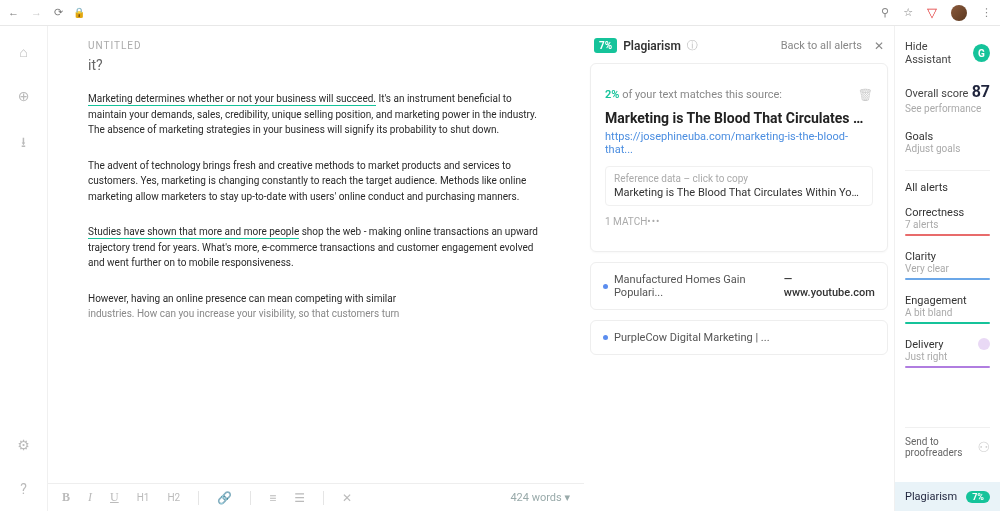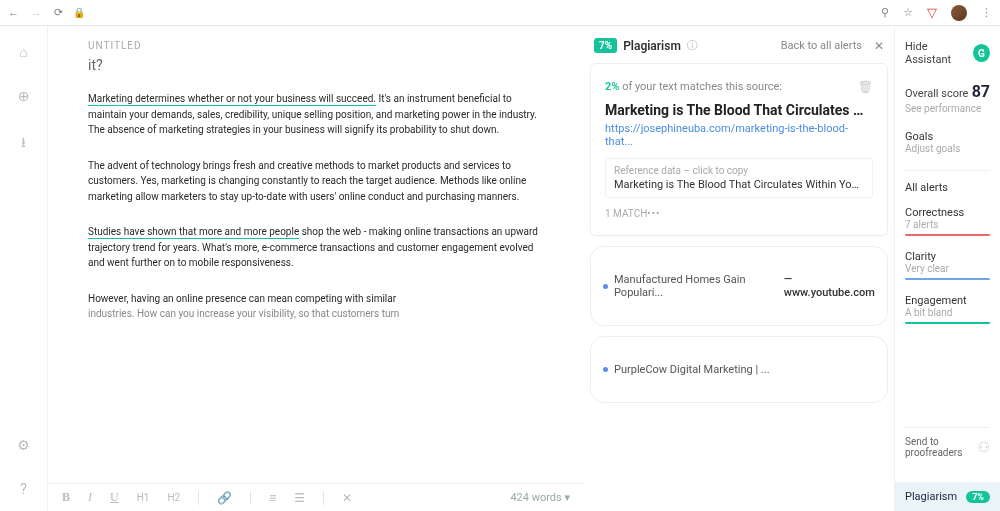--- a/index.html
+++ b/index.html
@@ -26,33 +26,33 @@
 .tb-sep { width: 1px; height: 14px; background: #e5e5e5; }
 .wc { margin-left: auto; font-size: 11px; color: #9aa; }
 .mid { width: 310px; padding: 12px 6px 0 6px; display: flex; flex-direction: column; gap: 10px; }
 .mid-head { display: flex; align-items: center; gap: 6px; padding: 0 4px; }
 .plag-badge { background: #15c39a; color: #fff; font-size: 10px; font-weight: 700; padding: 2px 5px; border-radius: 3px; }
 .plag-word { font-size: 12px; font-weight: 600; color: #333; }
 .info-ic { color: #bbb; font-size: 11px; }
 .mh-spacer { flex: 1; }
 .back-alerts { font-size: 11px; color: #888; }
 .close-x { color: #888; font-size: 12px; margin-left: 6px; }
-.card { border: 1px solid #eee; border-radius: 6px; padding: 16px 14px; box-shadow: 0 1px 2px rgba(0,0,0,0.03); }
+.card { border: 1px solid #eee; border-radius: 6px; padding: 24px 14px; box-shadow: 0 1px 2px rgba(0,0,0,0.03); }
 .card-top { display: flex; justify-content: space-between; align-items: flex-start; }
 .match-line { font-size: 11px; color: #888; }
 .match-line b { color: #15c39a; font-weight: 600; }
 .trash { color: #ccc; font-size: 12px; }
 .src-title { font-size: 14px; font-weight: 700; margin: 8px 0 4px; color: #222; white-space: nowrap; overflow: hidden; text-overflow: ellipsis; }
 .src-url { font-size: 11px; color: #4a8de0; }
 .ref-box { margin-top: 10px; border: 1px solid #f0f0f0; border-radius: 4px; padding: 6px 8px; }
 .ref-label { font-size: 10px; color: #aaa; }
 .ref-text { font-size: 11px; color: #333; white-space: nowrap; overflow: hidden; text-overflow: ellipsis; margin-top: 2px; }
 .card-foot { display: flex; margin-top: 10px; font-size: 10px; color: #aaa; align-items: center; }
 .dots { letter-spacing: 1px; }
-.match-row { border: 1px solid #eee; border-radius: 14px; padding: 26px 12px; font-size: 11px; color: #666; display: flex; align-items: center; gap: 6px; }
+.match-row { border: 1px solid #eee; border-radius: 6px; padding: 10px 12px; font-size: 11px; color: #666; display: flex; align-items: center; gap: 6px; }
 .bullet { width: 5px; height: 5px; border-radius: 50%; background: #5b8def; flex-shrink: 0; }
 .match-title { color: #555; }
 .match-dom { color: #333; font-weight: 500; }
 .right { width: 106px; border-left: 1px solid #f0f0f0; padding: 14px 10px 0 10px; display: flex; flex-direction: column; gap: 16px; font-size: 11px; position: relative; }
 .ha-row { display: flex; align-items: center; justify-content: space-between; }
 .ha { color: #444; }
 .g-circle { width: 18px; height: 18px; border-radius: 50%; background: #15c39a; display: flex; align-items: center; justify-content: center; color: #fff; font-size: 10px; font-weight: bold; }
 .score-row { display: flex; justify-content: space-between; align-items: baseline; }
 .score-lbl { color: #444; }
 .score-num { font-size: 16px; font-weight: 700; }
@@ -196,20 +196,26 @@
       <div class="metric">
         <div class="m-name">Clarity</div>
         <div class="m-val">Very clear</div>
         <div class="m-bar bar-blue"></div>
       </div>
       <div class="metric">
         <div class="m-name">Engagement</div>
         <div class="m-val">A bit bland</div>
         <div class="m-bar bar-green"></div>
       </div>
+      <div class="metric">
+        <div class="delivery-check"></div>
+        <div class="m-name">Delivery</div>
+        <div class="m-val">Just right</div>
+        <div class="m-bar bar-purple"></div>
+      </div>
     </div>
     <div class="right-spacer"></div>
     <div class="proof">
       <span>Send to proofreaders</span>
       <span class="proof-ic">⚇</span>
     </div>
     <div class="plag-row">
       <span>Plagiarism</span>
       <span class="plag-pill">7%</span>
     </div>

